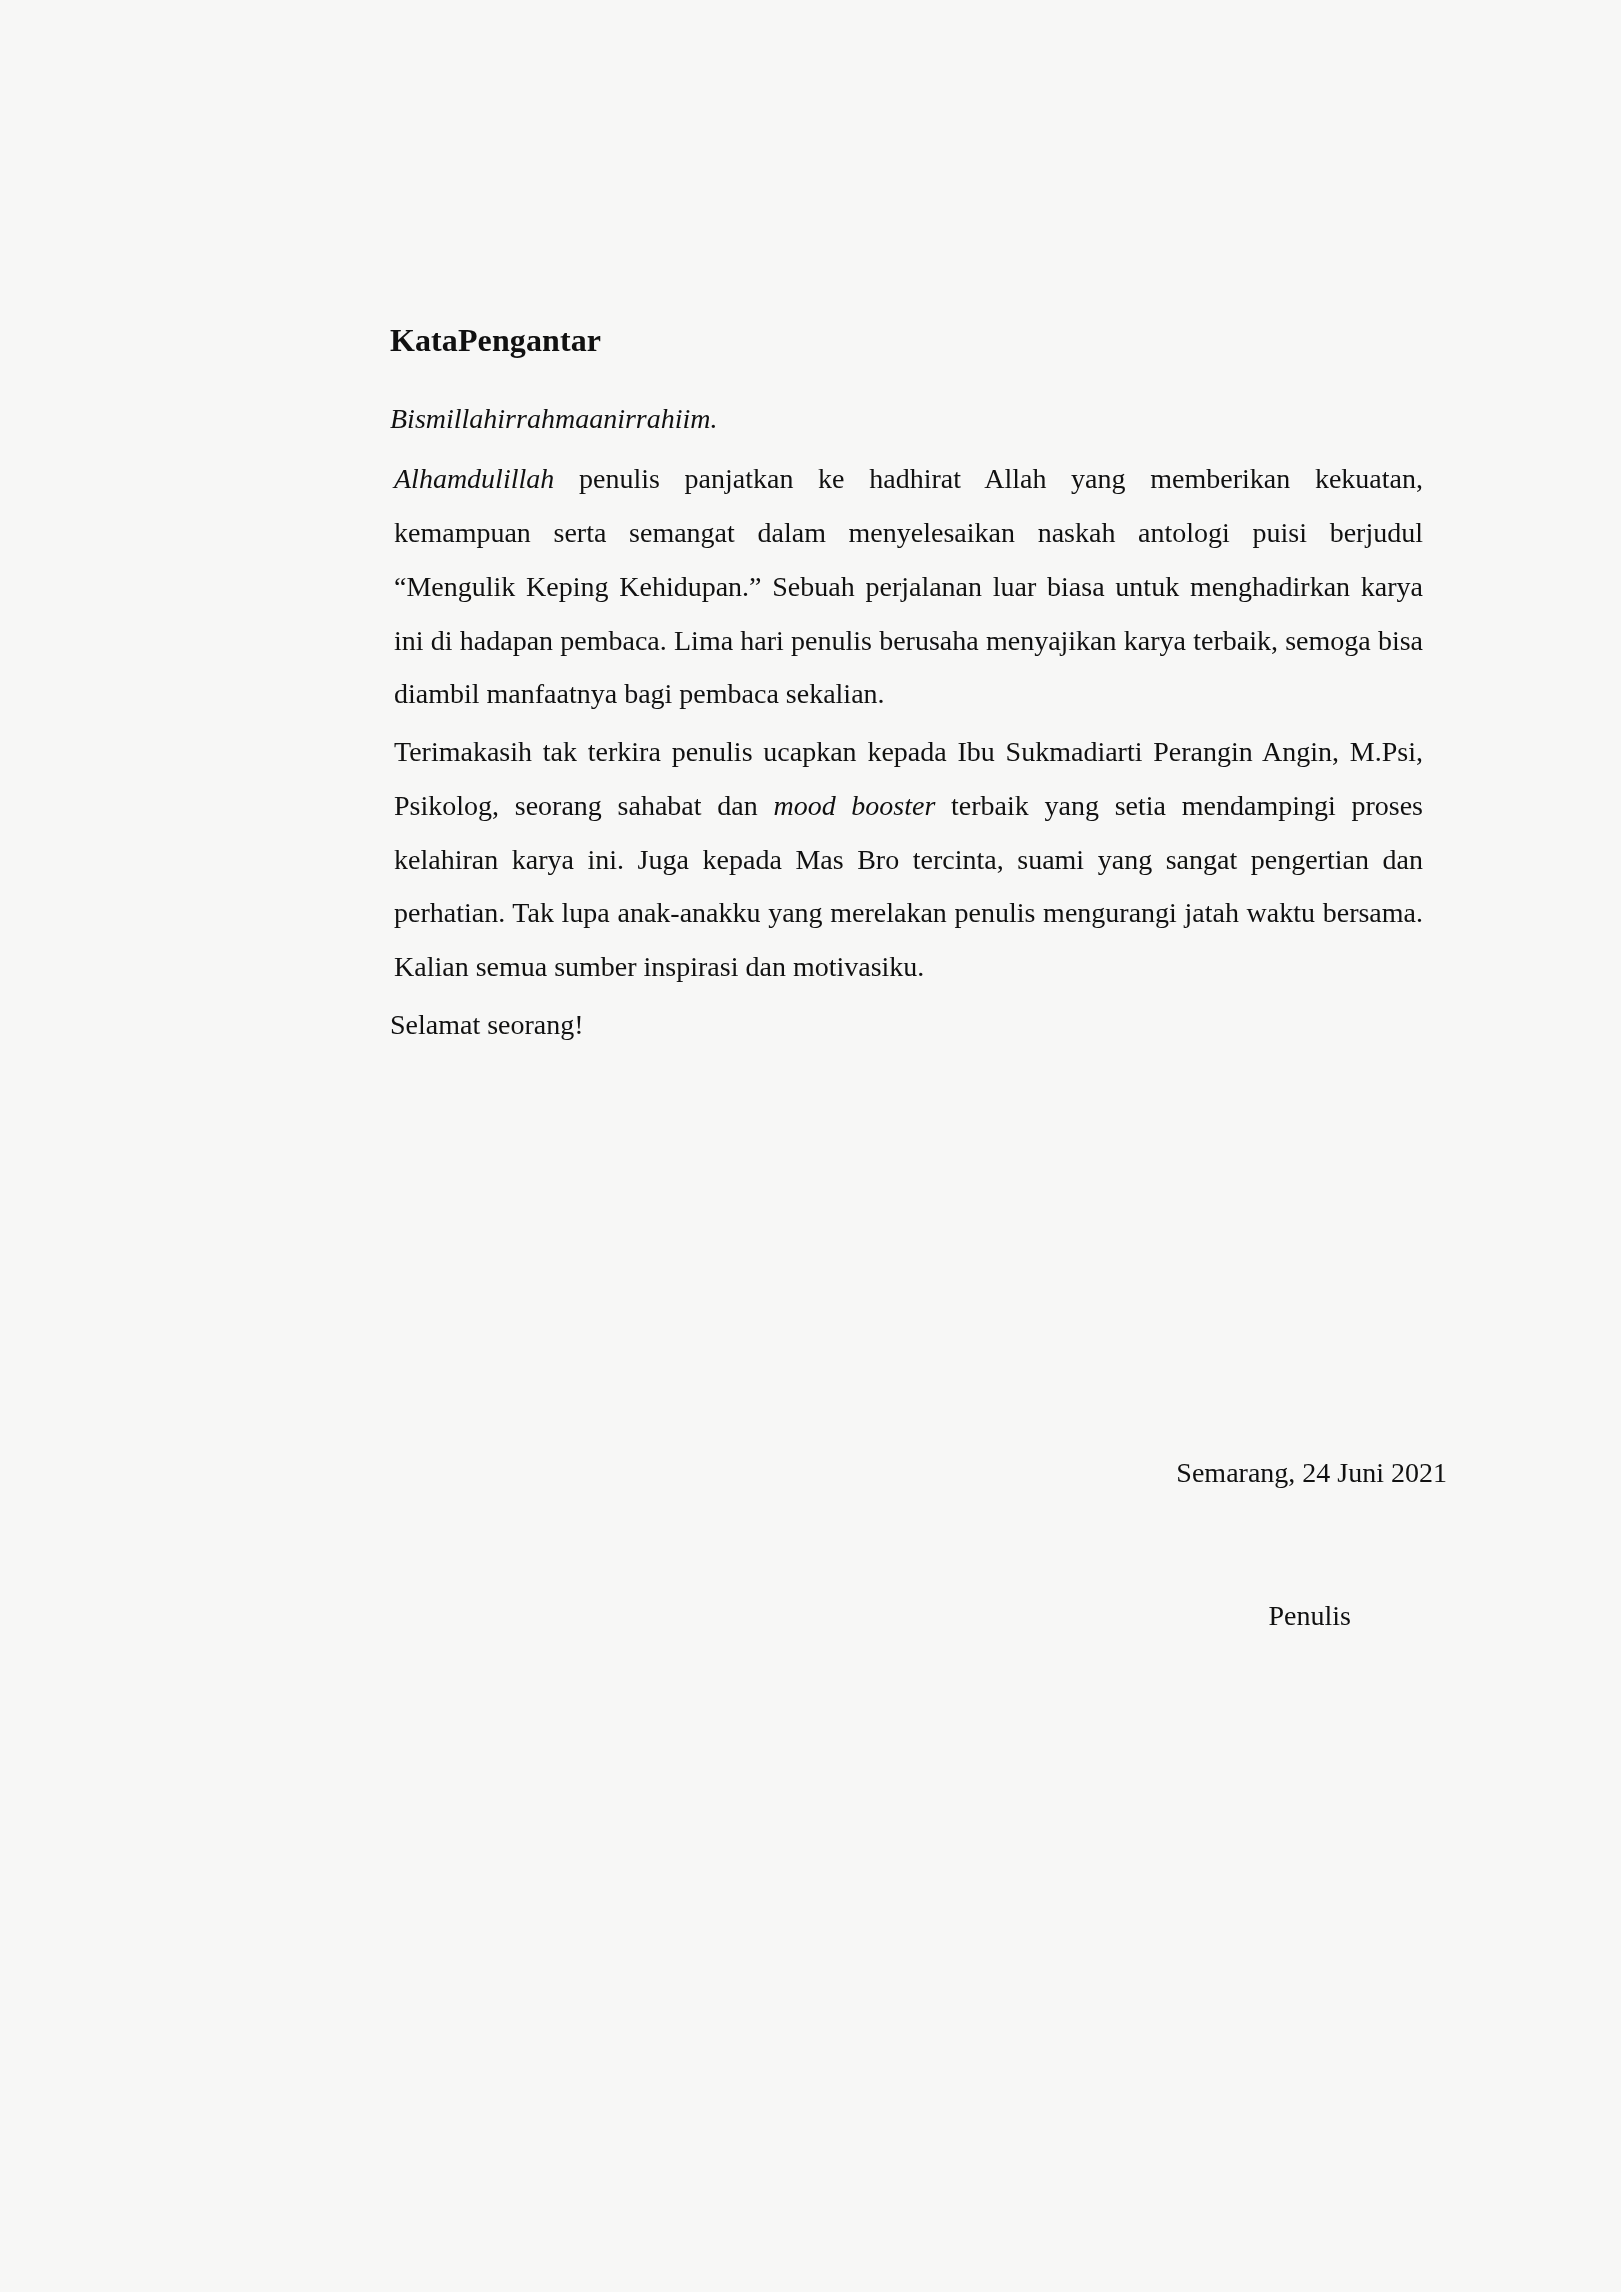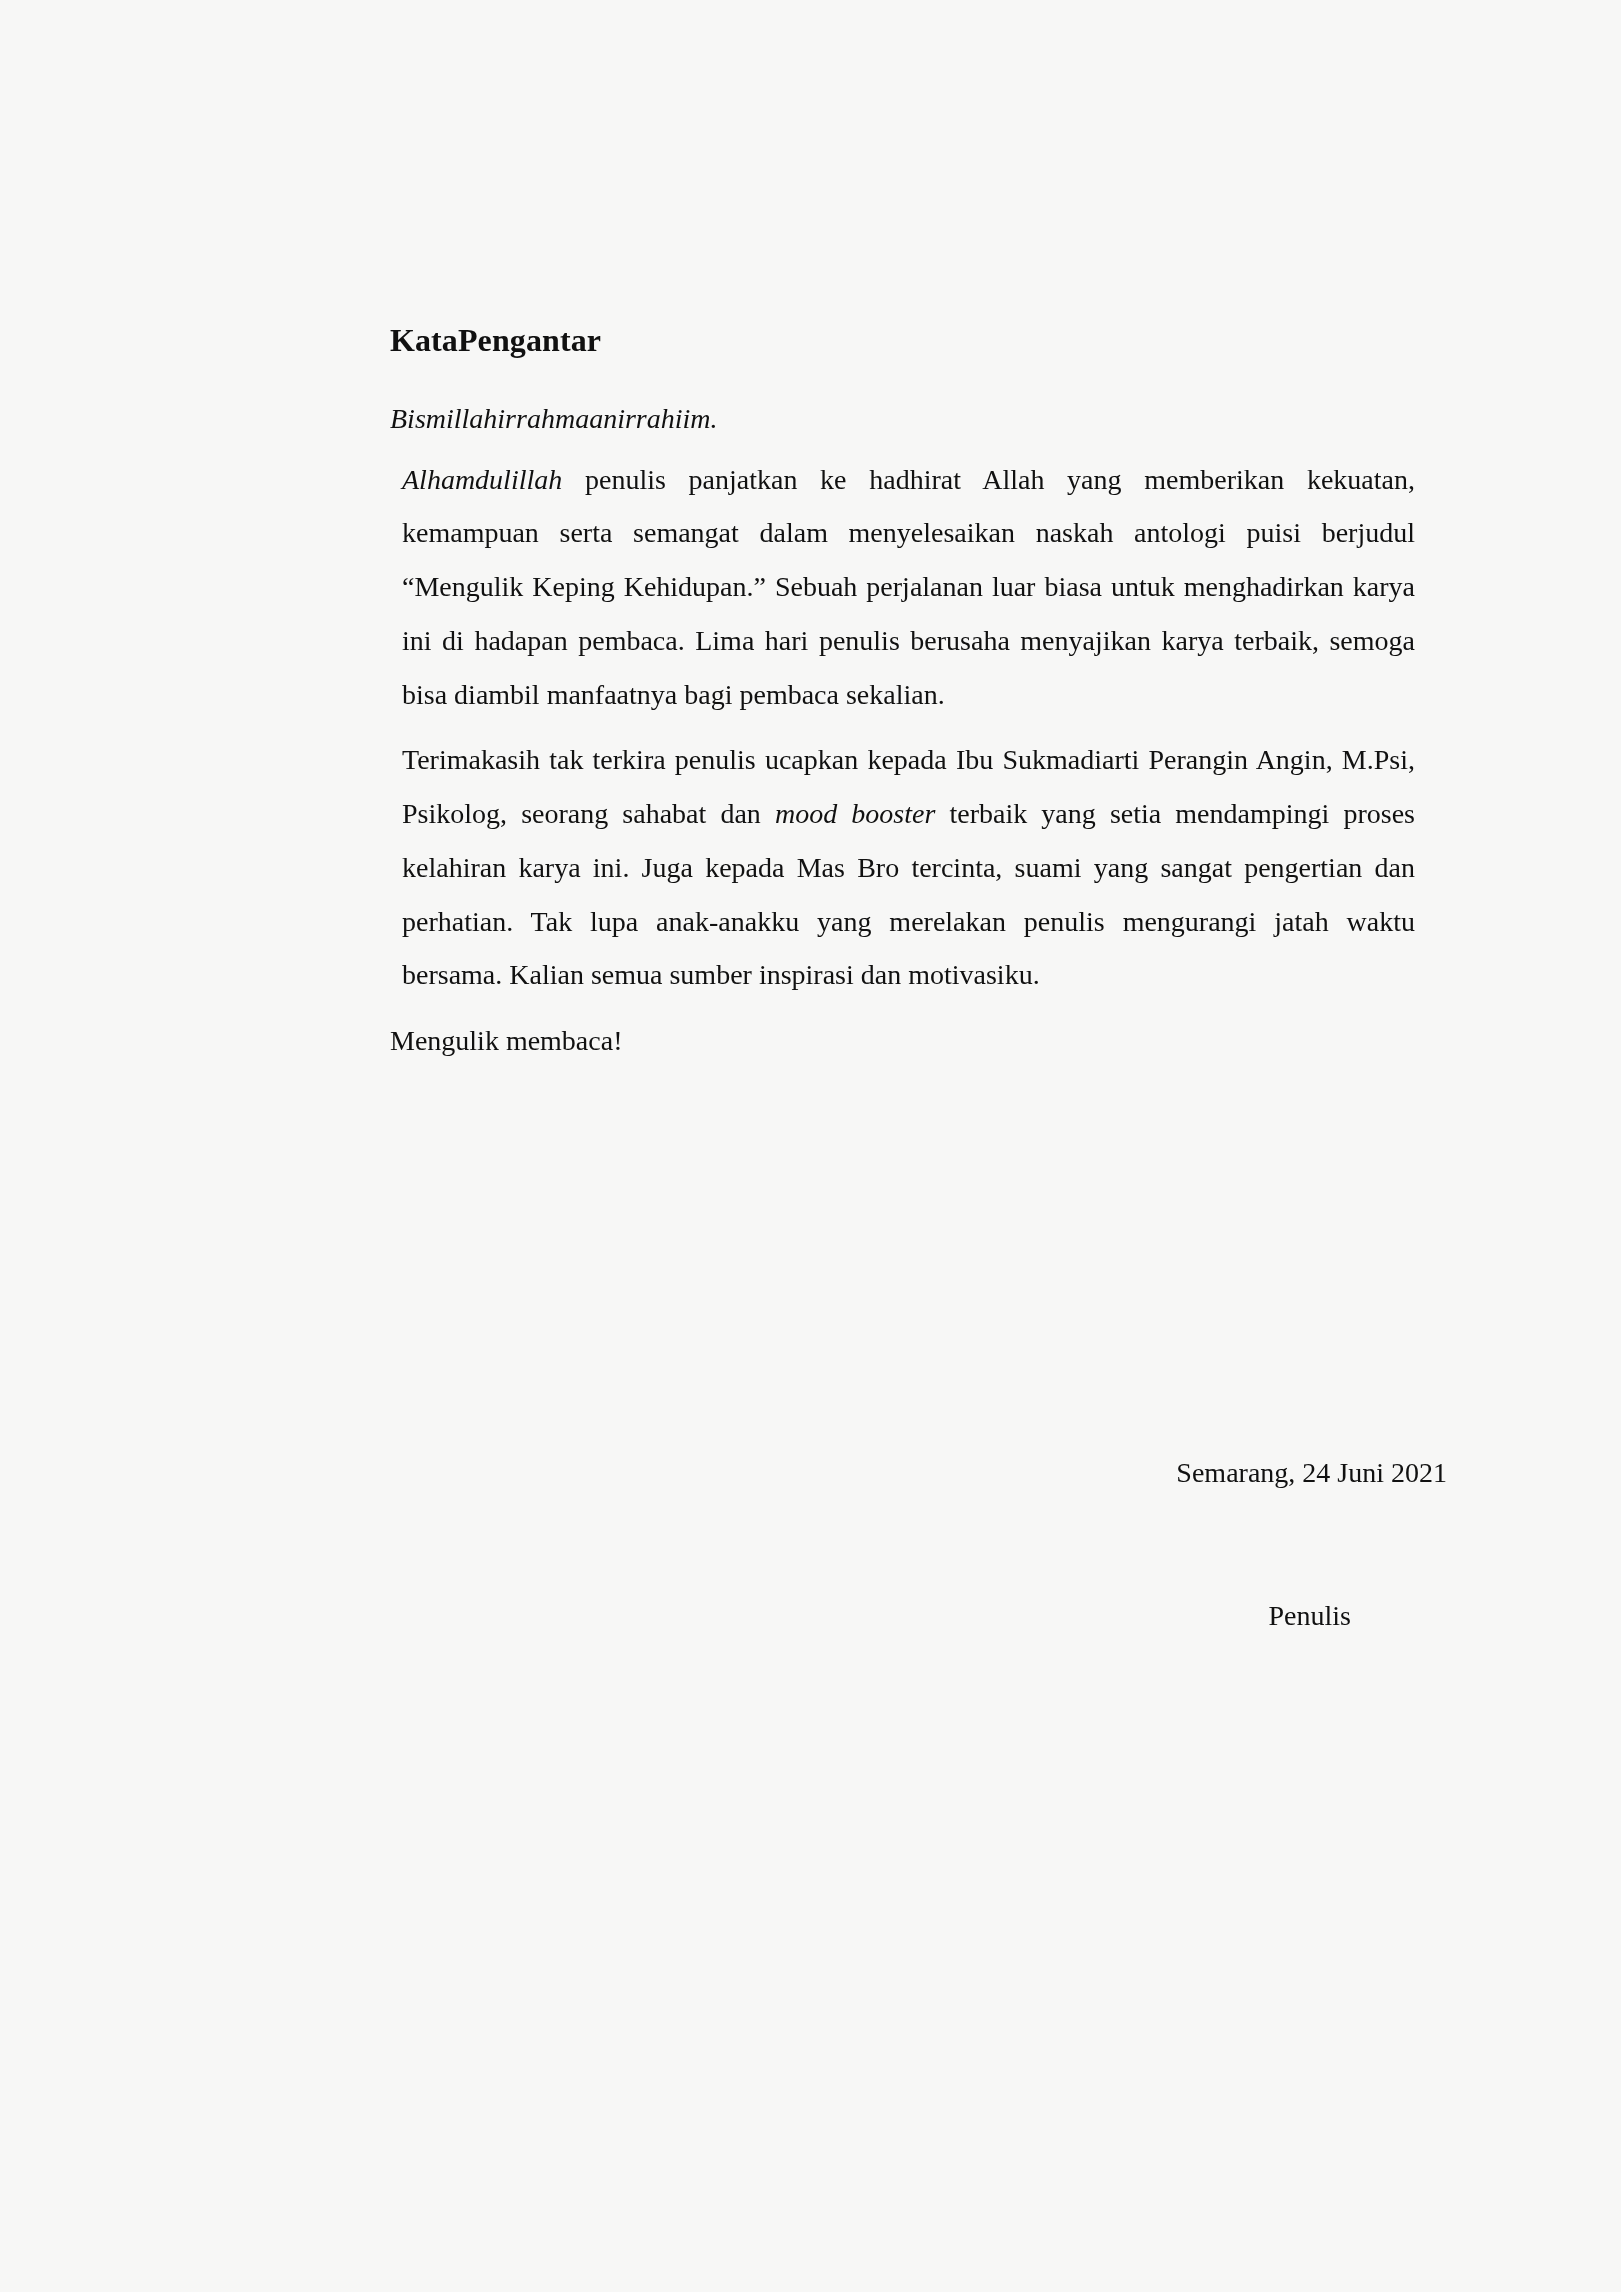--- a/index.html
+++ b/index.html
@@ -42,21 +42,21 @@
     font-style: italic;
     margin: 0 0 11.8px 0;
     line-height: 1.55;
   }
 
   .para {
     font-size: 28px;
     line-height: 1.92;
     text-align: justify;
     text-justify: inter-word;
-    margin: 12px;
+    margin: 4px;
     hyphens: none;
   }
 
   .para + .para {
     margin-top: 0;
   }
 
   .closing {
     font-size: 28px;
     line-height: 1.92;
@@ -103,21 +103,21 @@
   <div class="content">
 
     <h1 class="doc-title">KataPengantar</h1>
 
     <p class="basmalah">Bismillahirrahmaanirrahiim.</p>
 
     <p class="para"><em class="it">Alhamdulillah</em><span> penulis panjatkan ke hadhirat Allah yang memberikan kekuatan, kemampuan serta semangat dalam menyelesaikan naskah antologi puisi berjudul “Mengulik Keping Kehidupan.” Sebuah perjalanan luar biasa untuk menghadirkan karya ini di hadapan pembaca. Lima hari penulis berusaha menyajikan karya terbaik, semoga bisa diambil manfaatnya bagi pembaca sekalian.</span></p>
 
     <p class="para"><span>Terimakasih tak terkira penulis ucapkan kepada  Ibu Sukmadiarti Perangin Angin, M.Psi, Psikolog, seorang sahabat dan </span><em class="it">mood booster</em><span>  terbaik yang setia mendampingi proses kelahiran karya ini. Juga kepada Mas Bro tercinta, suami yang sangat pengertian dan perhatian. Tak lupa anak-anakku yang merelakan penulis mengurangi jatah waktu bersama. Kalian semua sumber inspirasi dan motivasiku.</span></p>
 
-    <p class="closing">Mengulik membaca!</p>
+    <p class="closing">Selamat seorang!</p>
 
   </div>
 
   <div class="signature-block">
     <p class="sign-date">Semarang, 24 Juni 2021</p>
     <div class="spacer-sign"></div>
     <p class="sign-name">Penulis</p>
   </div>
 
 </div>

